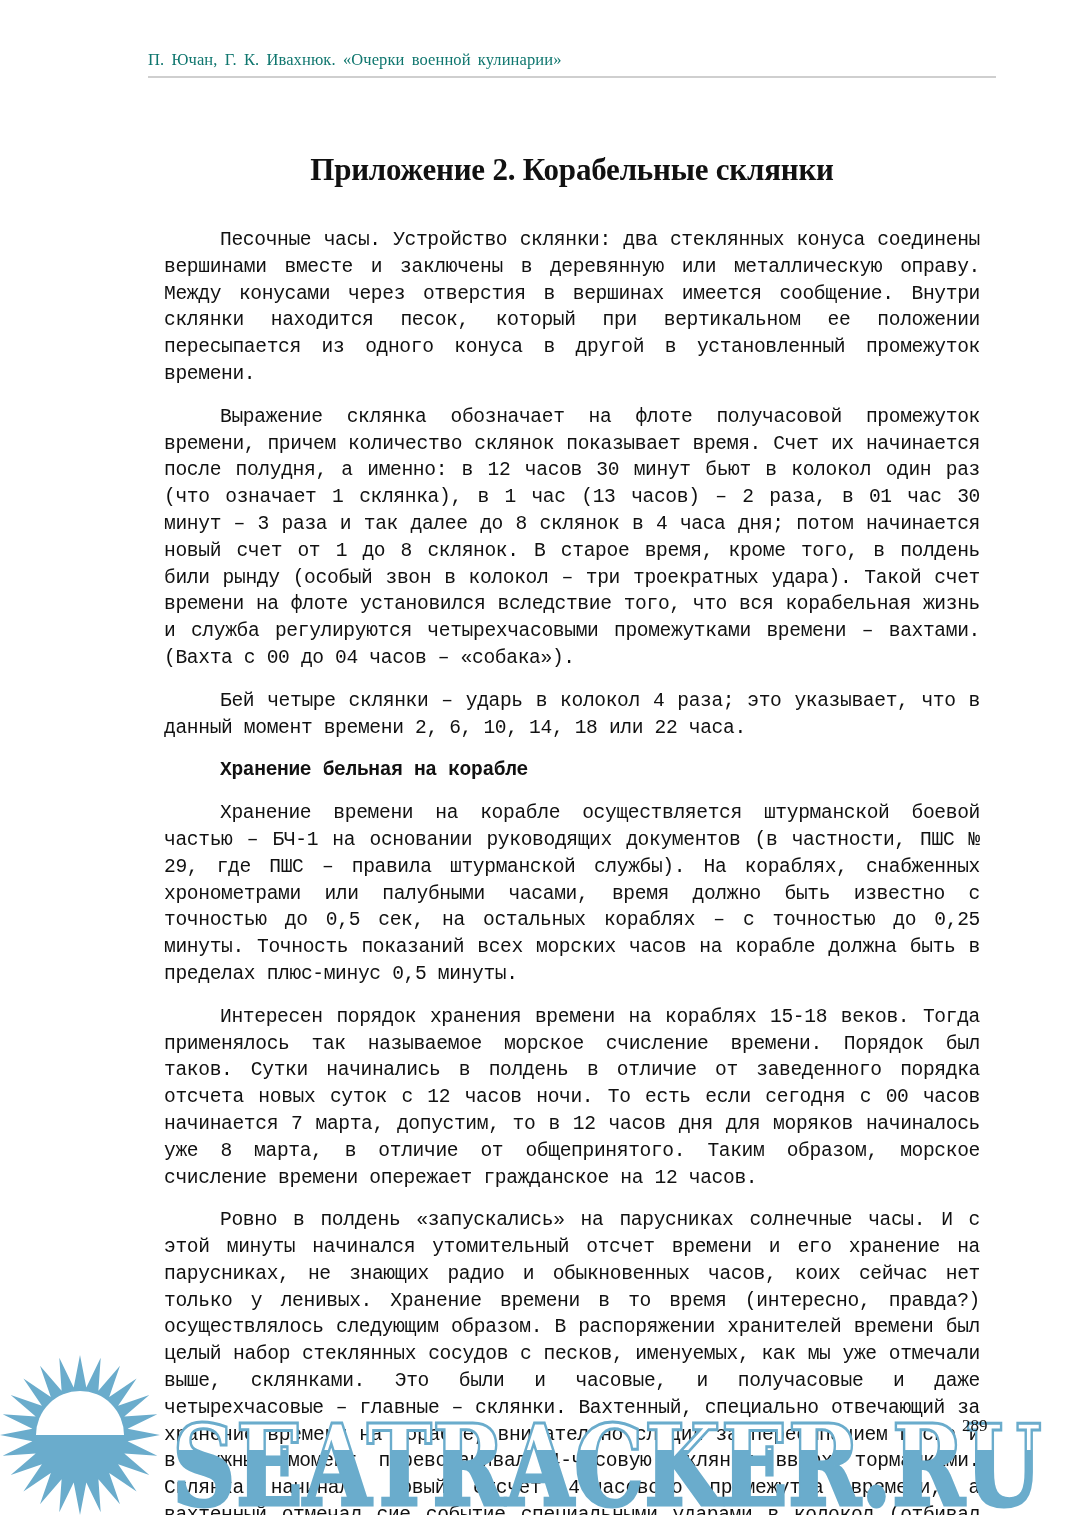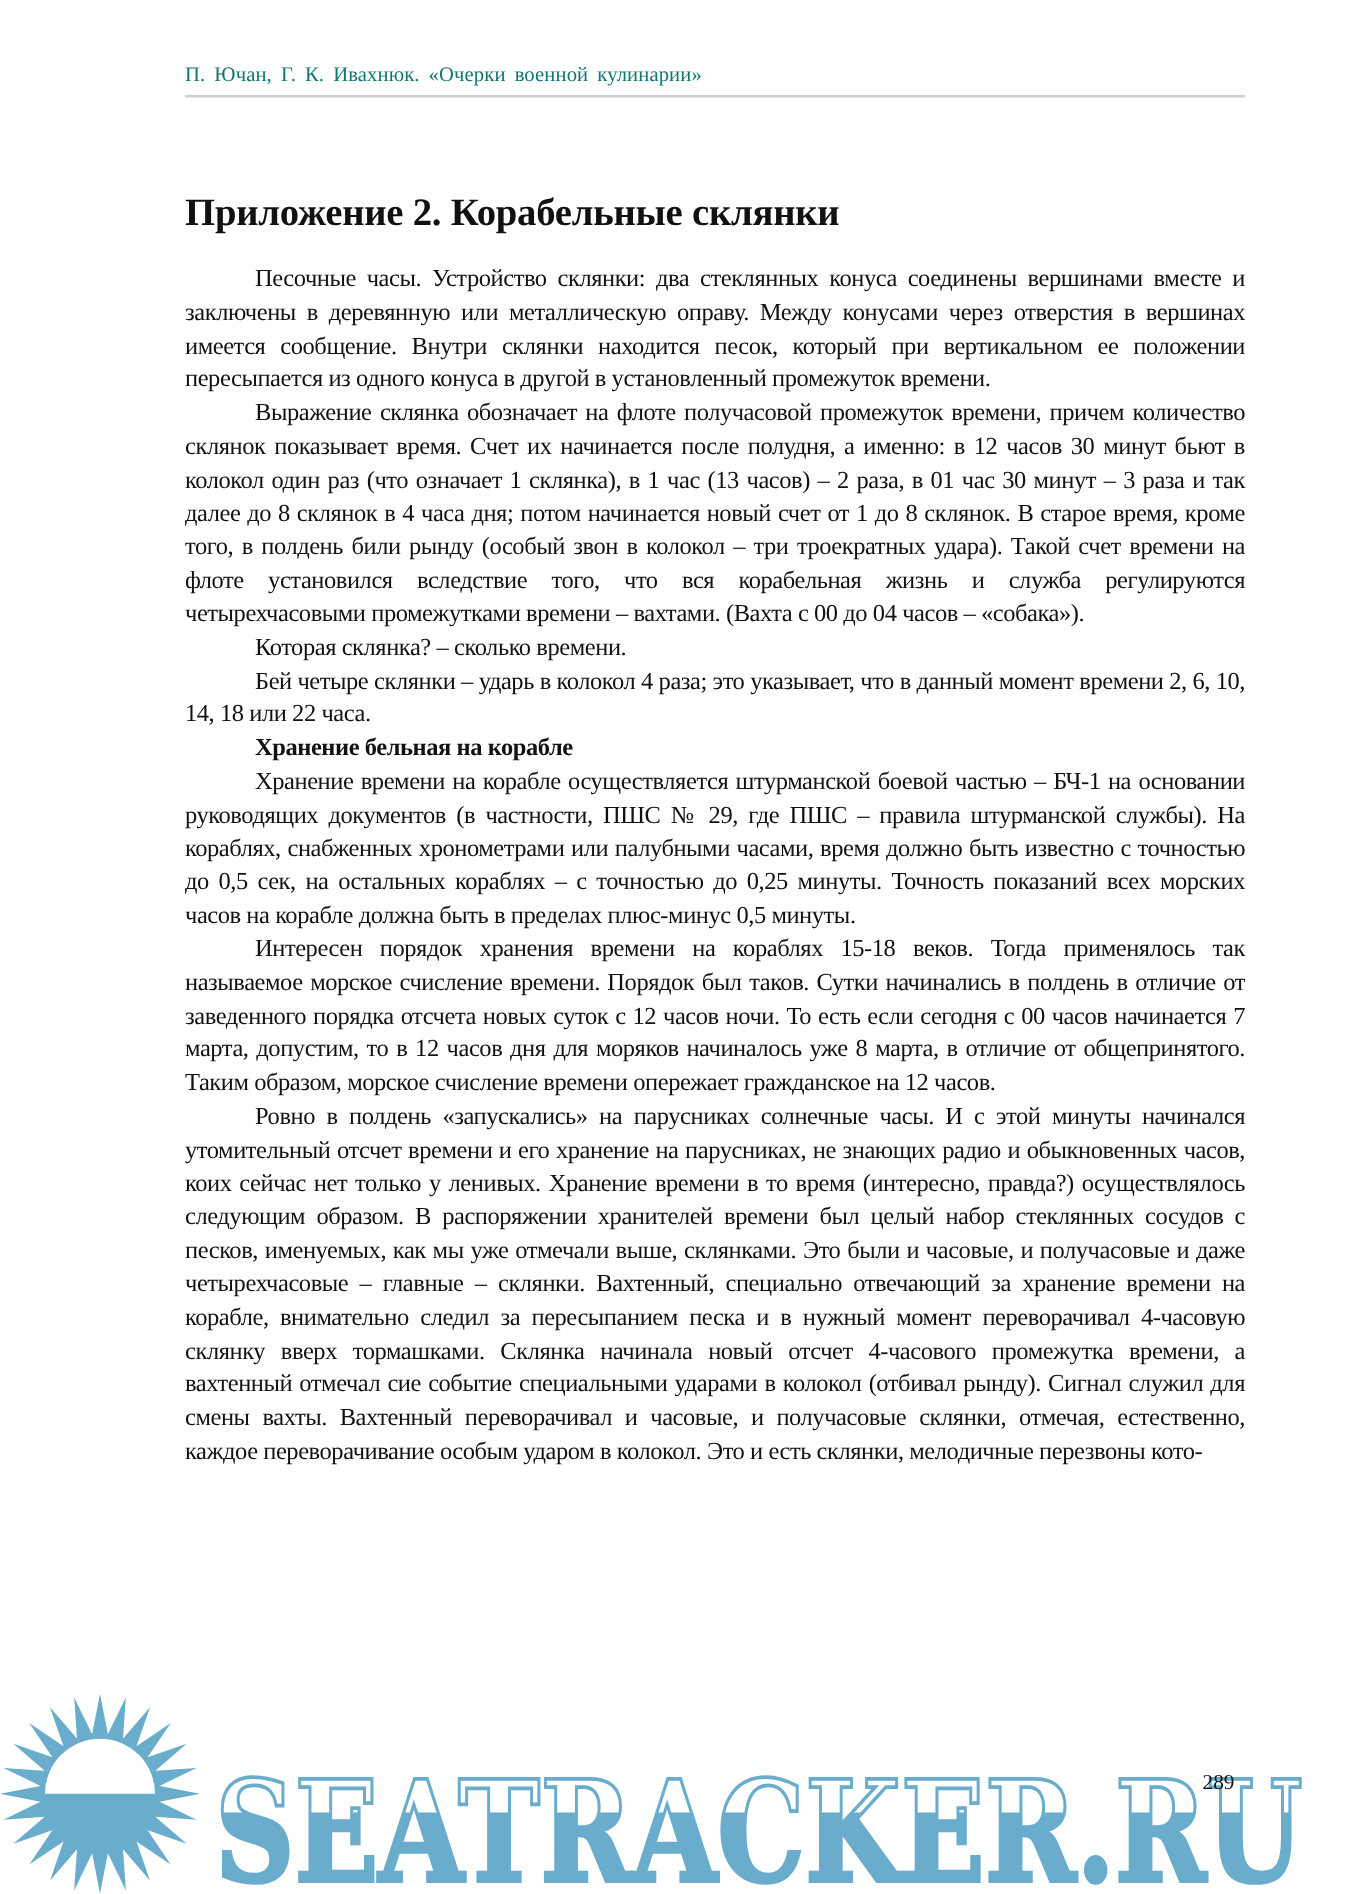--- a/index.html
+++ b/index.html
@@ -27,39 +27,41 @@
     top: 76px;
     width: 848px;
     height: 2px;
     background: #cfcfcf;
   }
   .title {
     position: absolute;
     left: 148px;
     width: 848px;
     top: 152px;
+    text-align: center;
     font-weight: bold;
     font-size: 31px;
     margin: 0;
     letter-spacing: -0.2px;
   }
   .body-text {
     position: absolute;
     left: 148px;
     top: 211px;
     width: 848px;
     font-size: 19.6px;
     line-height: 26.8px;
     text-align: justify;
     letter-spacing: -0.35px;
   }
   .body-text p {
-    margin: 0;
+    margin: 16px;
     text-indent: 56px;
     hyphens: manual;
+    font-family: Liberation Mono, monospace;
   }
   .body-text p.subhead {
     font-weight: bold;
   }
   .page-number {
     position: absolute;
     left: 962px;
     top: 1416px;
     font-size: 17px;
     color: #111;
@@ -80,21 +82,20 @@
 <body>
 
 <div class="running-head">П. Ючан, Г. К. Ивахнюк. «Очерки военной кулинарии»</div>
 <div class="head-rule"></div>
 
 <h1 class="title">Приложение 2. Корабельные склянки</h1>
 
 <div class="body-text">
   <p>Песочные часы. Устройство склянки: два стеклянных конуса соединены вершинами вме­сте и заключены в деревянную или металлическую оправу. Между конусами через отверстия в вершинах имеется сообщение. Внутри склянки находится песок, который при вертикальном ее положении пересыпается из одного конуса в другой в установленный промежуток времени.</p>
   <p>Выражение склянка обозначает на флоте получасовой промежуток времени, причем количество склянок показывает время. Счет их начинается после полудня, а именно: в 12 часов 30 минут бьют в колокол один раз (что означает 1 склянка), в 1 час (13 часов) – 2 раза, в 01 час 30 минут – 3 раза и так далее до 8 склянок в 4 часа дня; потом начинается новый счет от 1 до 8 склянок. В старое время, кроме того, в полдень били рынду (особый звон в колокол – три троекратных удара). Такой счет времени на флоте установился вследствие того, что вся кора­бельная жизнь и служба регулируются четырехчасовыми промежутками времени – вахтами. (Вахта с 00 до 04 часов – «собака»).</p>
-  <p>Которая склянка? – сколько времени.</p>
   <p>Бей четыре склянки – ударь в колокол 4 раза; это указывает, что в данный момент вре­мени 2, 6, 10, 14, 18 или 22 часа.</p>
   <p class="subhead">Хранение бельная на корабле</p>
   <p>Хранение времени на корабле осуществляется штурманской боевой частью – БЧ-1 на основании руководящих документов (в частности, ПШС № 29, где ПШС – правила штурман­ской службы). На кораблях, снабженных хронометрами или палубными часами, время должно быть известно с точностью до 0,5 сек, на остальных кораблях – с точностью до 0,25 минуты. Точность показаний всех морских часов на корабле должна быть в пределах плюс-минус 0,5 минуты.</p>
   <p>Интересен порядок хранения времени на кораблях 15-18 веков. Тогда применялось так называемое морское счисление времени. Порядок был таков. Сутки начинались в полдень в отличие от заведенного порядка отсчета новых суток с 12 часов ночи. То есть если сегодня с 00 часов начинается 7 марта, допустим, то в 12 часов дня для моряков начиналось уже 8 марта, в отличие от общепринятого. Таким образом, морское счисление времени опережает гражданское на 12 часов.</p>
   <p>Ровно в полдень «запускались» на парусниках солнечные часы. И с этой минуты начи­нался утомительный отсчет времени и его хранение на парусниках, не знающих радио и обык­новенных часов, коих сейчас нет только у ленивых. Хранение времени в то время (инте­ресно, правда?) осуществлялось следующим образом. В распоряжении хранителей времени был целый набор стеклянных сосудов с песков, именуемых, как мы уже отмечали выше, склян­ками. Это были и часовые, и получасовые и даже четырехчасовые – главные – склянки. Вах­тенный, специально отвечающий за хранение времени на корабле, внимательно следил за пере­сыпанием песка и в нужный момент переворачивал 4-часовую склянку вверх тормашками. Склянка начинала новый отсчет 4-часового промежутка времени, а вахтенный отмечал сие событие специальными ударами в колокол (отбивал рынду). Сигнал служил для смены вахты. Вахтенный переворачивал и часовые, и получасовые склянки, отмечая, естественно, каждое переворачивание особым ударом в колокол. Это и есть склянки, мелодичные перезвоны кото-</p>
 </div>
 
 <div class="page-number">289</div>
 
 <svg class="watermark" viewBox="0 1355 1080 160" xmlns="http://www.w3.org/2000/svg">

